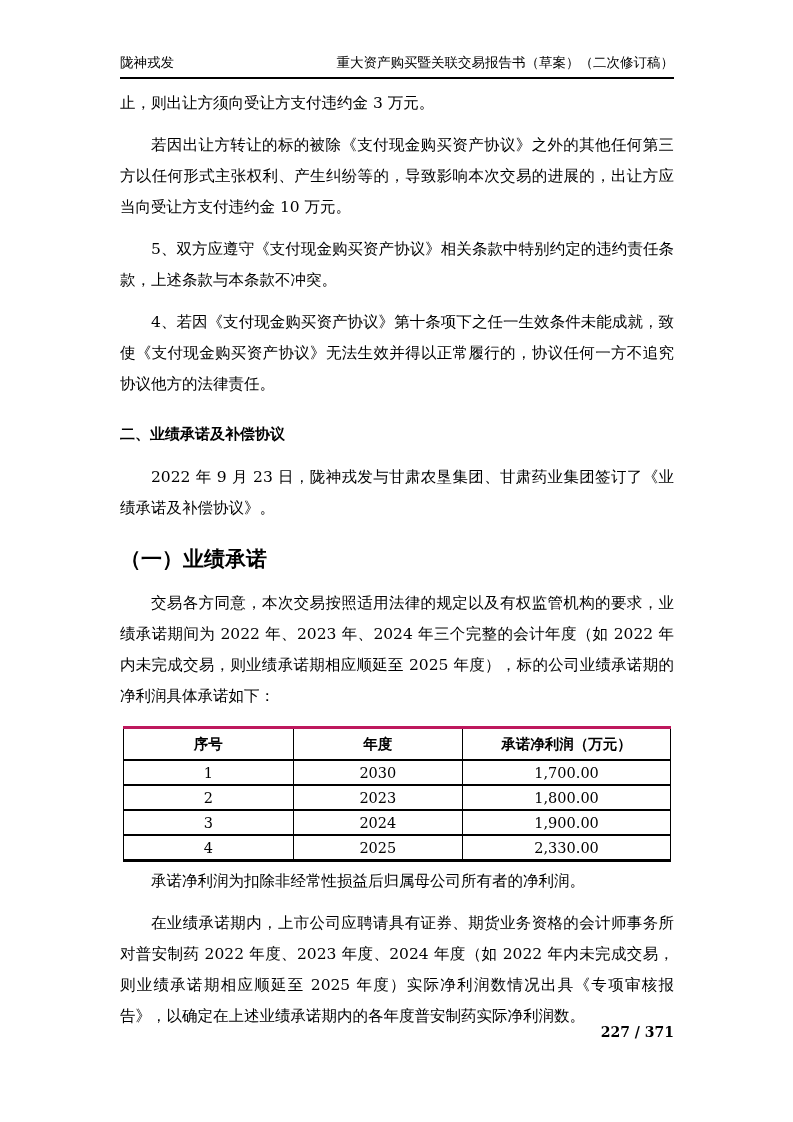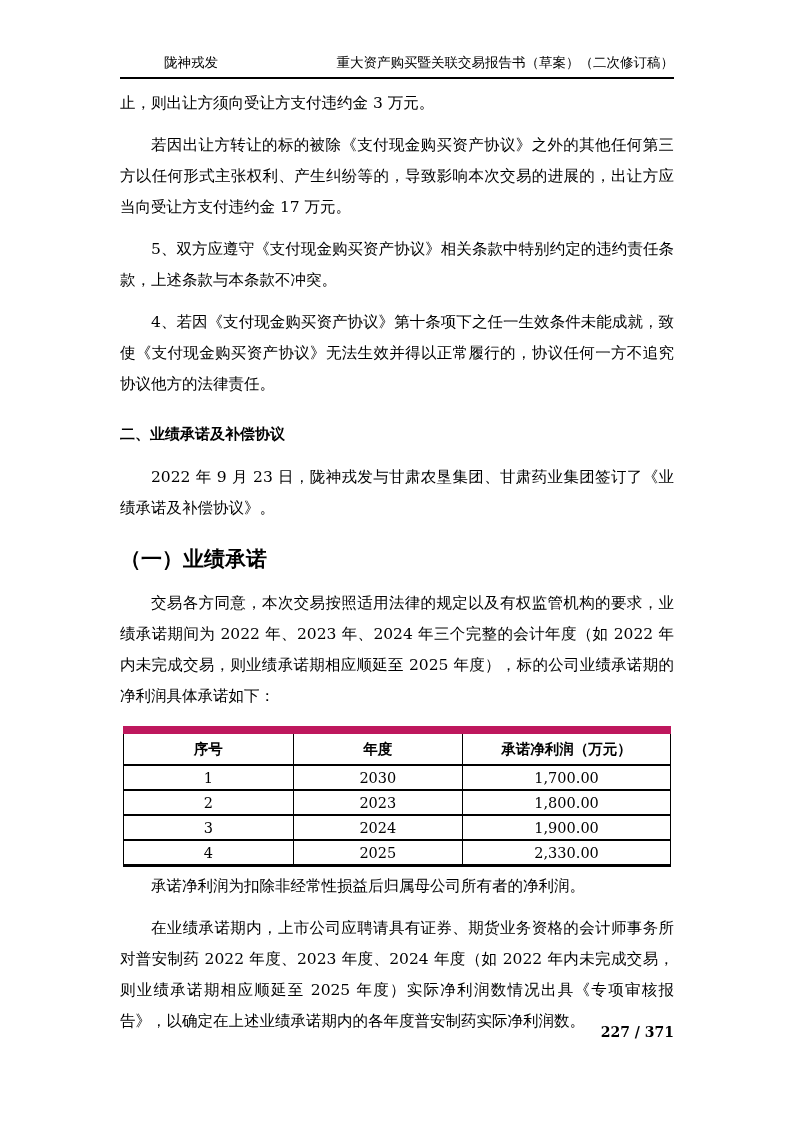--- a/index.html
+++ b/index.html
@@ -17,21 +17,21 @@
     top: 54px;
     left: 120px;
     width: 554px;
     display: flex;
     justify-content: space-between;
     align-items: flex-end;
     font-size: 13.5px;
     padding-bottom: 5px;
     border-bottom: 2px solid #000000;
   }
-  .header .h-left { white-space: nowrap; margin-left: 44px; }
+  .header .h-left { white-space: nowrap; }
   .header .h-right { white-space: nowrap; }
   .bodytext {
     position: absolute;
     top: 88px;
     left: 120px;
     width: 554px;
   }
   .bodytext p {
     font-size: 15.5px;
     line-height: 31px;
@@ -52,21 +52,21 @@
     font-family: "DejaVu Sans", "Liberation Sans", sans-serif;
     font-size: 21px;
     font-weight: bold;
     line-height: 26px;
     margin: 22px 0 16px 0;
   }
   table.commit {
     border-collapse: collapse;
     width: 548px;
     margin: 14px 0 4px 3px;
-    border-top: 8px solid #be185d;
+    border-top: 3px solid #be185d;
     border-bottom: 3px solid #000000;
   }
   table.commit th, table.commit td {
     border: 1px solid #000000;
     border-top-width: 2px;
     border-bottom-width: 2px;
     text-align: center;
     vertical-align: middle;
     padding: 0;
   }
@@ -98,21 +98,21 @@
 
 <div class="page">
 
   <div class="header">
     <span class="h-left">陇神戎发</span>
     <span class="h-right">重大资产购买暨关联交易报告书（草案）（二次修订稿）</span>
   </div>
 
   <div class="bodytext">
     <p class="noindent">止，则出让方须向受让方支付违约金 3 万元。</p>
-    <p>若因出让方转让的标的被除《支付现金购买资产协议》之外的其他任何第三方以任何形式主张权利、产生纠纷等的，导致影响本次交易的进展的，出让方应当向受让方支付违约金 17 万元。</p>
+    <p>若因出让方转让的标的被除《支付现金购买资产协议》之外的其他任何第三方以任何形式主张权利、产生纠纷等的，导致影响本次交易的进展的，出让方应当向受让方支付违约金 10 万元。</p>
     <p>5、双方应遵守《支付现金购买资产协议》相关条款中特别约定的违约责任条款，上述条款与本条款不冲突。</p>
     <p>4、若因《支付现金购买资产协议》第十条项下之任一生效条件未能成就，致使《支付现金购买资产协议》无法生效并得以正常履行的，协议任何一方不追究协议他方的法律责任。</p>
 
     <h1 class="sec">二、业绩承诺及补偿协议</h1>
     <p>2022 年 9 月 23 日，陇神戎发与甘肃农垦集团、甘肃药业集团签订了《业绩承诺及补偿协议》。</p>
 
     <h2 class="subsec">（一）业绩承诺</h2>
     <p>交易各方同意，本次交易按照适用法律的规定以及有权监管机构的要求，业绩承诺期间为 2022 年、2023 年、2024 年三个完整的会计年度（如 2022 年内未完成交易，则业绩承诺期相应顺延至 2025 年度），标的公司业绩承诺期的净利润具体承诺如下：</p>
 
     <table class="commit">

